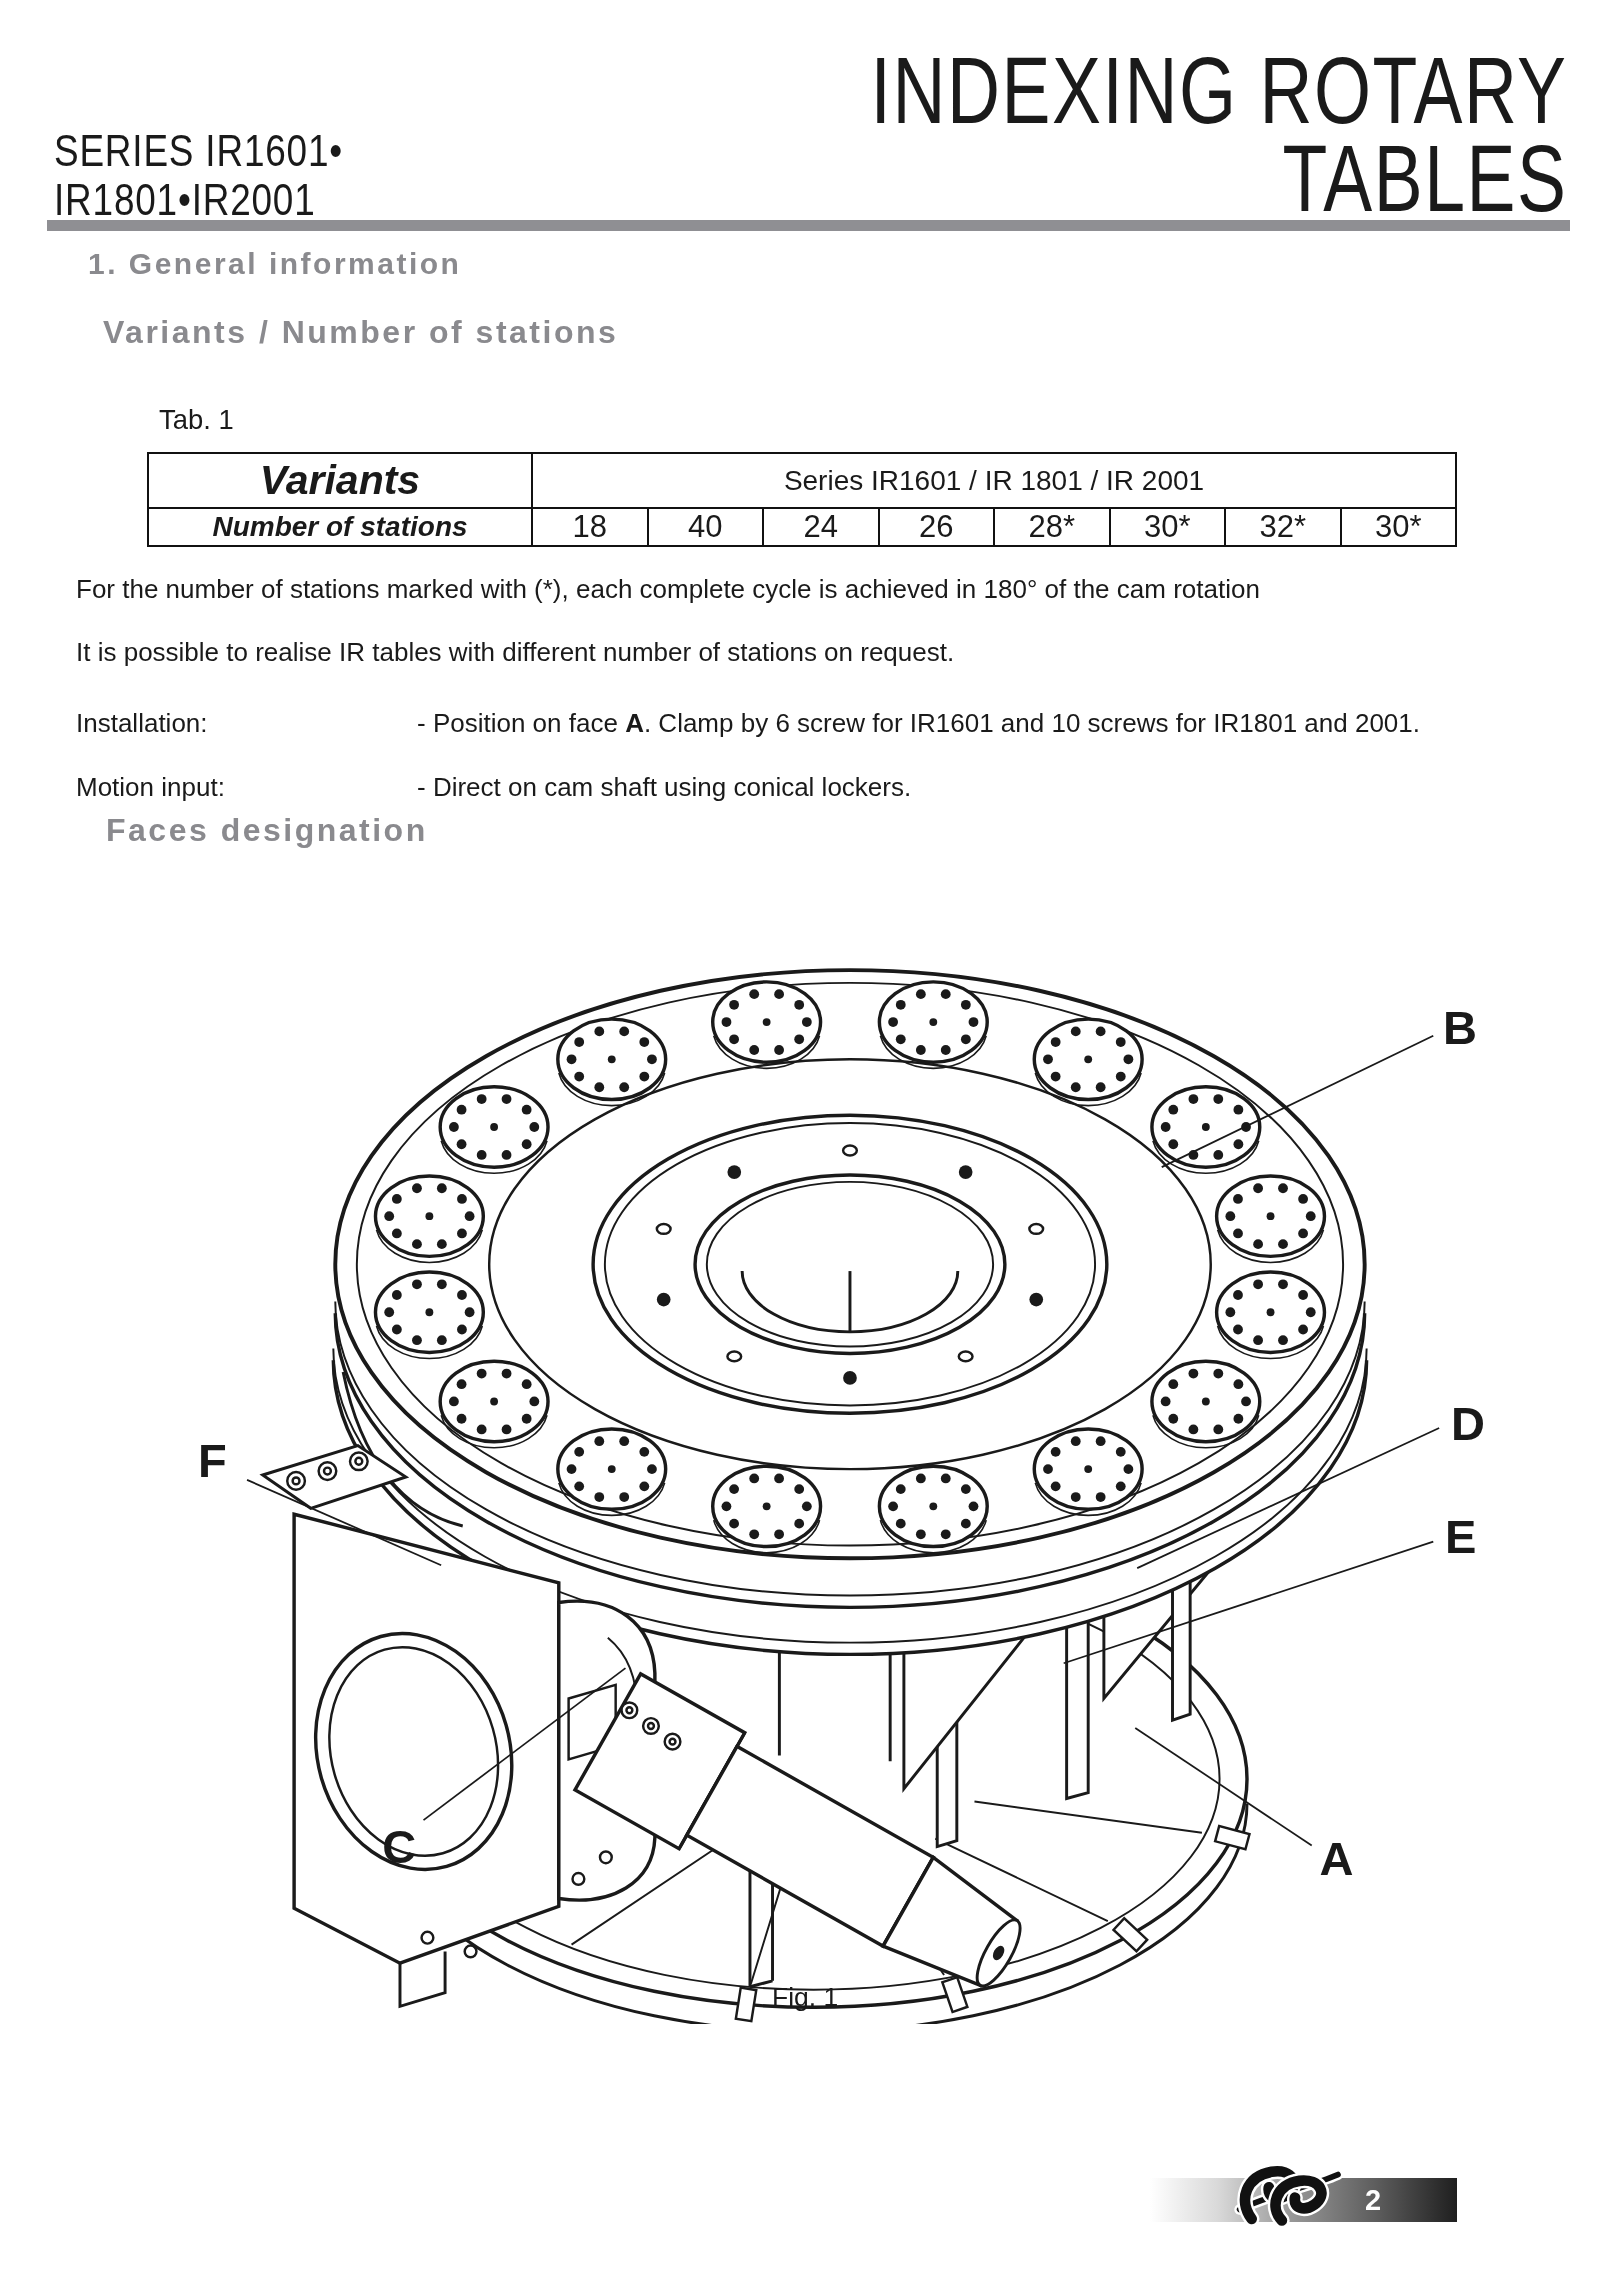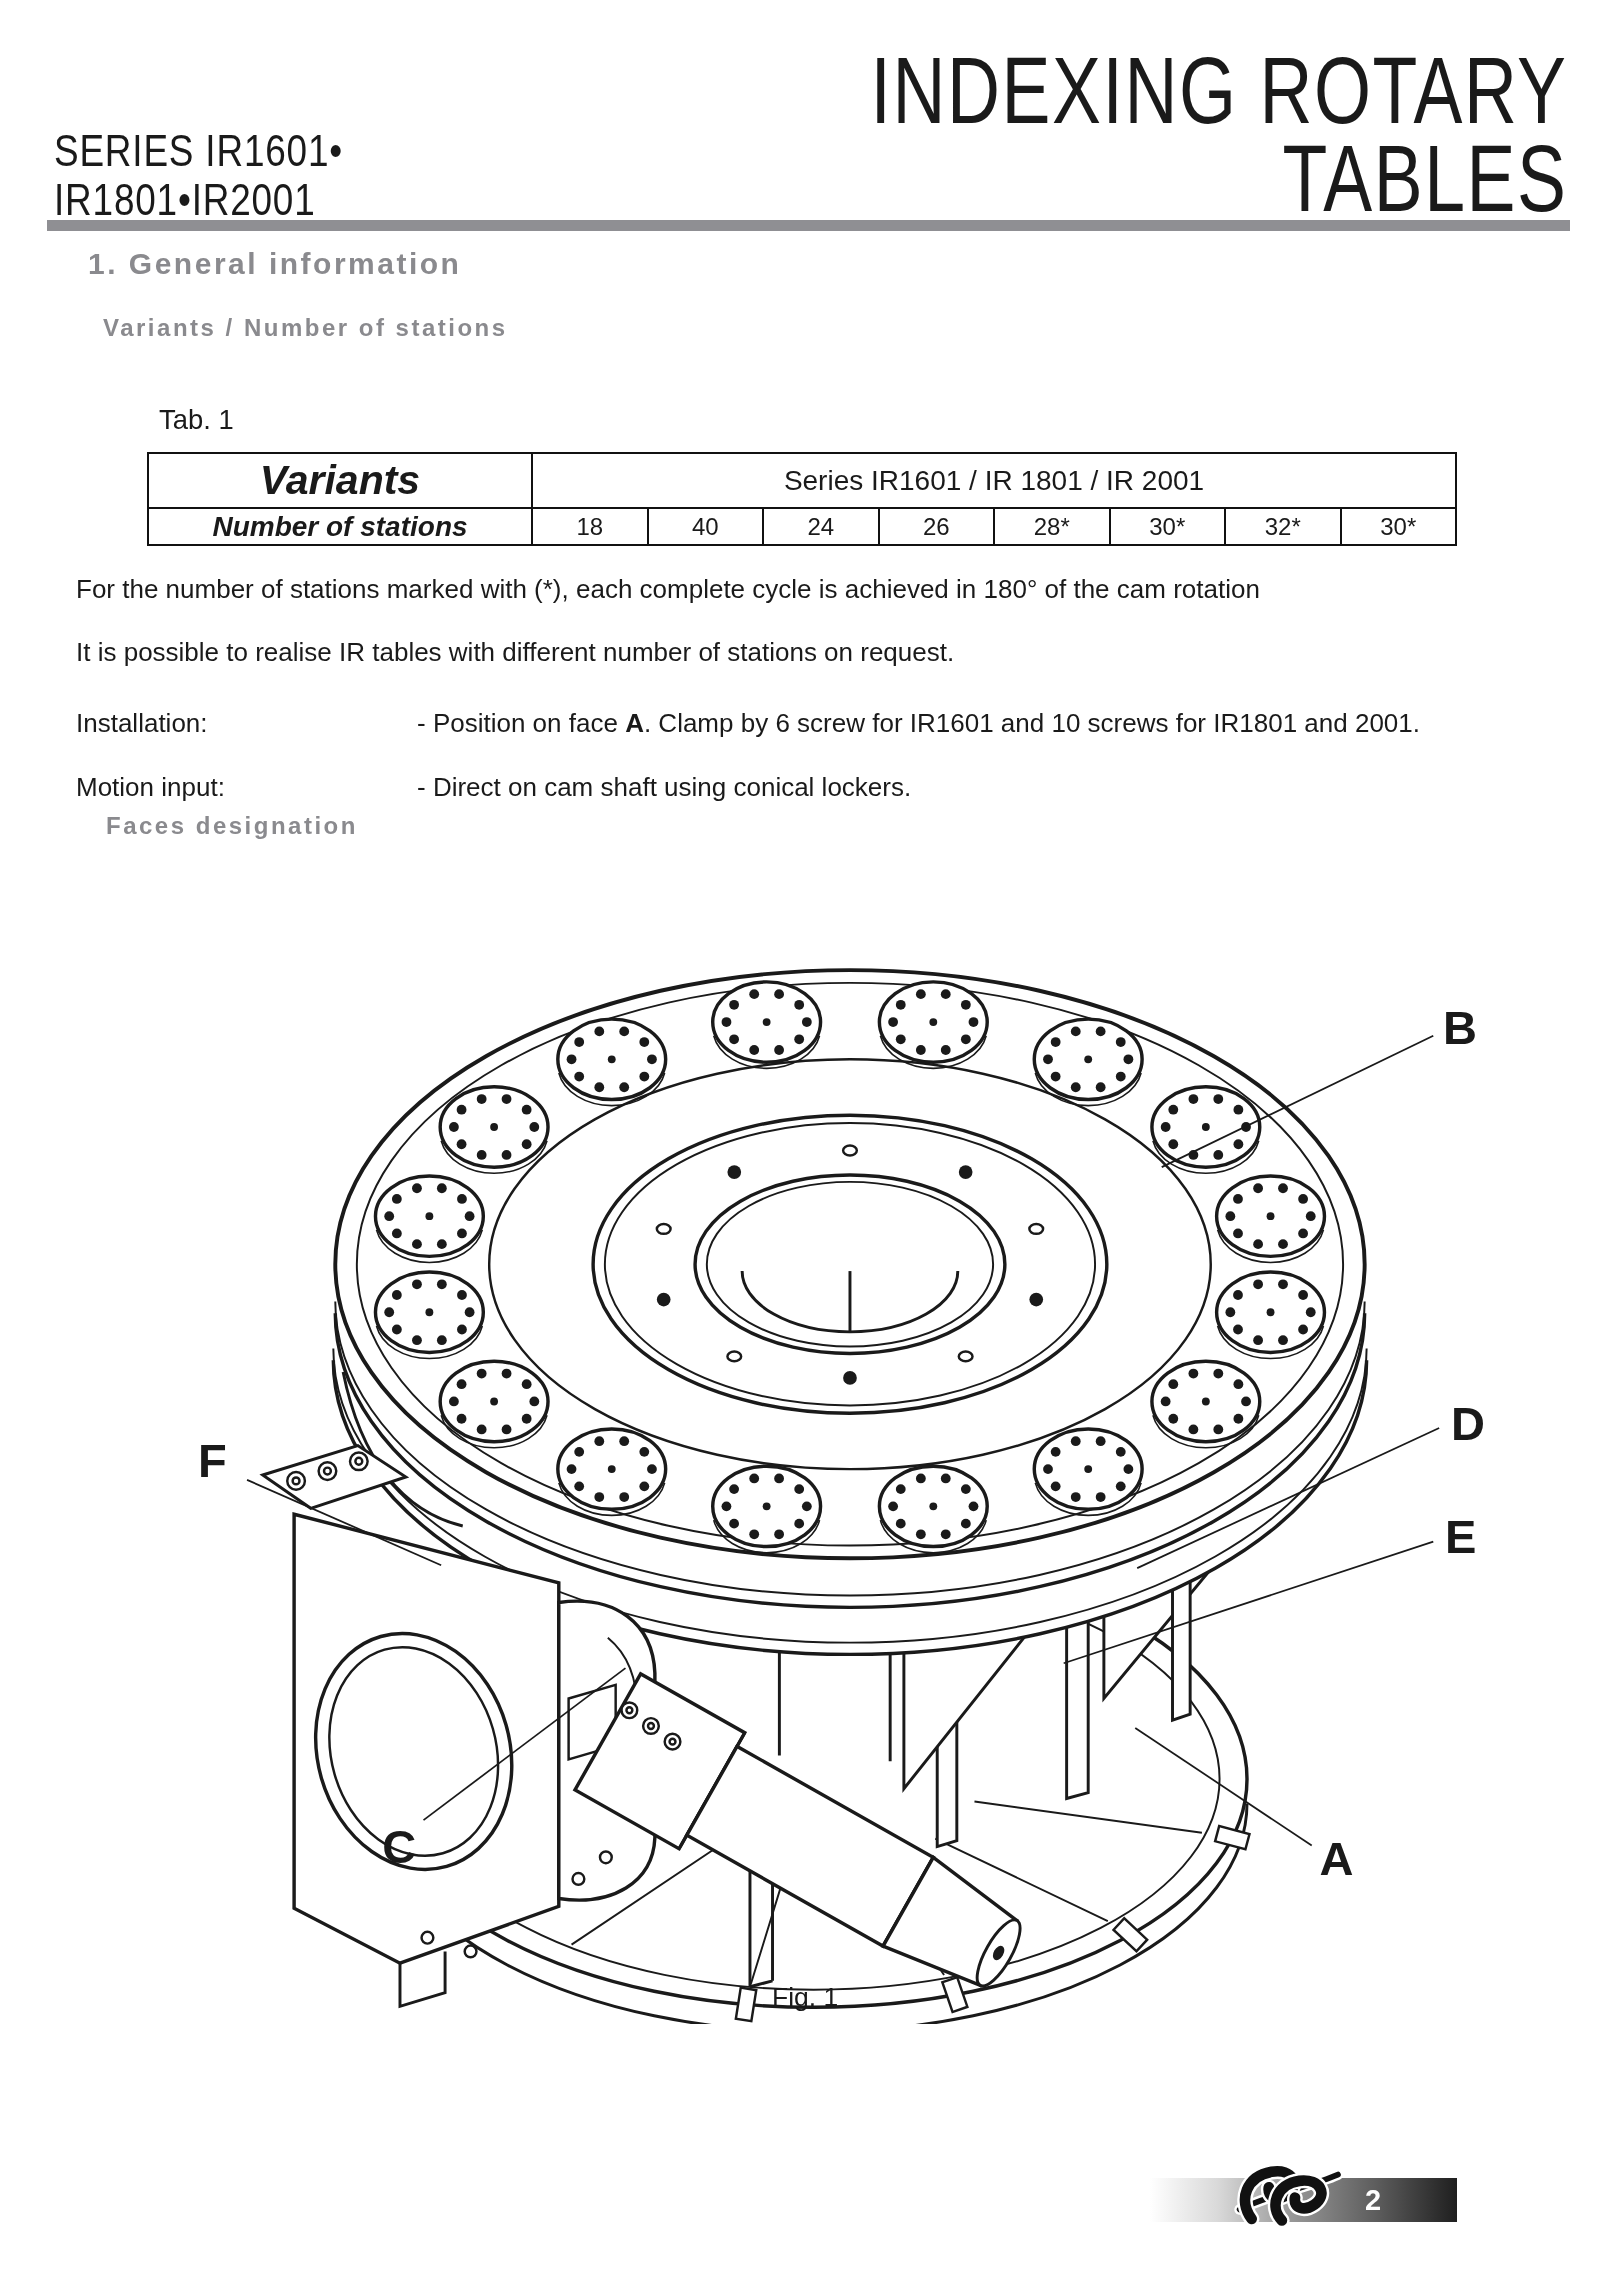--- a/index.html
+++ b/index.html
@@ -8,29 +8,29 @@
     font-family:"Liberation Sans",sans-serif;color:#1a1a1a;overflow:hidden;
   }
   .abs{position:absolute;}
   
   .series-line{font-size:45px;letter-spacing:1px;transform:scaleX(0.82);transform-origin:0 50%;white-space:nowrap;}
   .title-line{font-size:94px;letter-spacing:2px;transform:scaleX(0.78);transform-origin:100% 50%;white-space:nowrap;text-align:right;}
   .header-bar{background:#8f8f93;height:10.8px;}
   
   .gray-head{color:#8a8a8e;font-weight:bold;letter-spacing:2.5px;white-space:nowrap;}
   .h1{font-size:30px;}
-  .h2{font-size:24px;}
+  .h2{font-size:32px;}
   
   .tab-caption{font-size:27.4px;}
   table.var{border-collapse:collapse;table-layout:fixed;width:1310px;}
   table.var td{border:2.9px solid #111;text-align:center;vertical-align:middle;padding:0;}
   td.lab1{width:382px;text-align:left;padding-left:13.7px;font-weight:bold;font-style:italic;font-size:41px;}
   td.lab2{text-align:left;padding-left:13.7px;font-weight:bold;font-style:italic;font-size:28px;}
   td.series-cell{font-size:28px;}
-  td.num{font-size:24px;}
+  td.num{font-size:31px;}
   tr.r1{height:55px;} tr.r2{height:37px;}
   
   .body-txt{font-size:26px;white-space:nowrap;}
   .fig-caption{font-size:26.5px;}
   
   .footer-bar{background:linear-gradient(90deg,#ffffff 0%,#d9d9d9 22%,#9a9a9a 45%,#5a5a5a 75%,#1f1f1f 100%);}
   .page-num{color:#ffffff;font-weight:bold;font-size:29px;}
   svg text.fig-label{font-family:"Liberation Sans",sans-serif;font-size:48px;font-weight:600;fill:#1a1a1a;}
 </style>
 </head>

